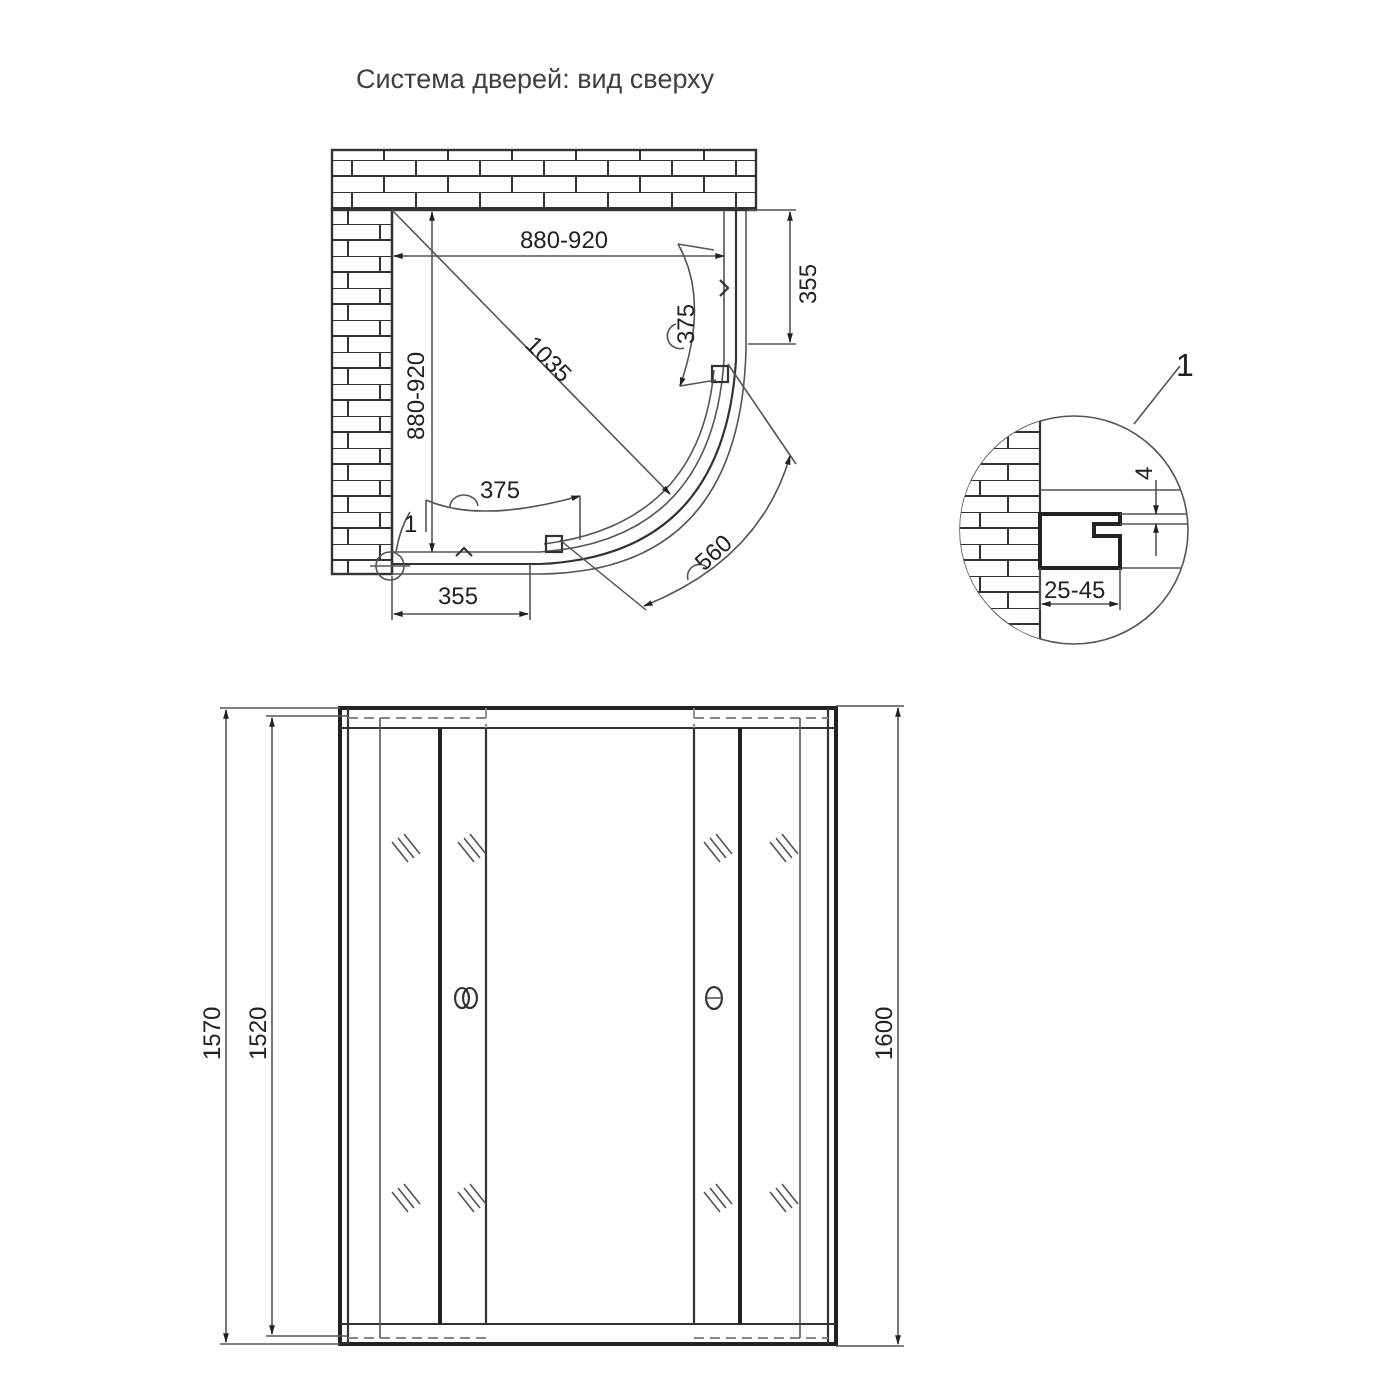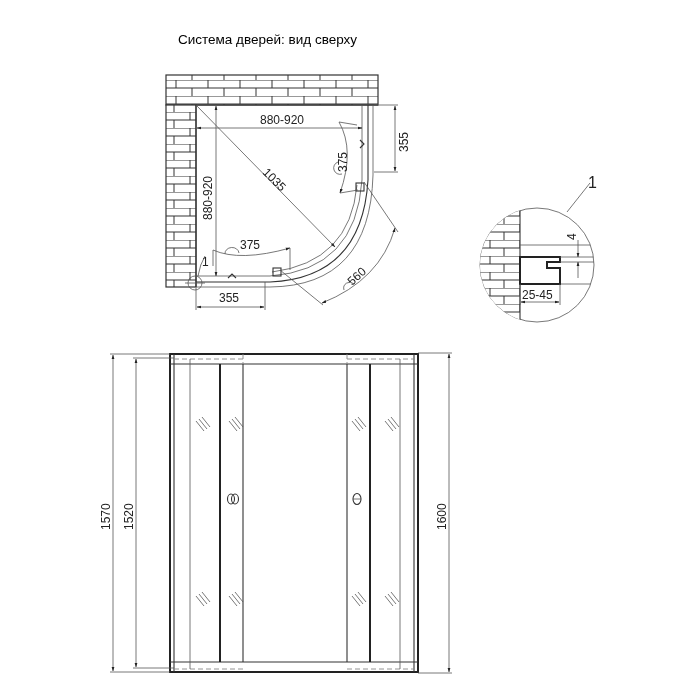--- a/index.html
+++ b/index.html
@@ -1,17 +1,17 @@
 <!DOCTYPE html>
 <html><head>
 <meta charset="utf-8">
 <style>
   html, body { margin: 0; padding: 0; background: #ffffff; }
   body { width: 700px; height: 700px; overflow: hidden; position: relative; font-family: "Liberation Sans", sans-serif; }
-  .title { position: absolute; left: 178px; top: 32px; font-size: 13.5px; color: #000000; white-space: nowrap; }
+  .title { position: absolute; left: 178px; top: 32px; font-size: 13.5px; color: #404040; white-space: nowrap; }
   svg { position: absolute; left: 0; top: 0; }
   svg text { font-family: "Liberation Sans", sans-serif; fill: #222; }
   .dim { font-size: 12px; }
   .thin { stroke: #555; stroke-width: 0.8; fill: none; }
   .med { stroke: #333; stroke-width: 1.1; fill: none; }
   .thick { stroke: #222; stroke-width: 2; fill: none; }
   .dash { stroke: #888; stroke-width: 0.9; stroke-dasharray: 5 3; fill: none; }
 </style>
 </head>
 <body>

